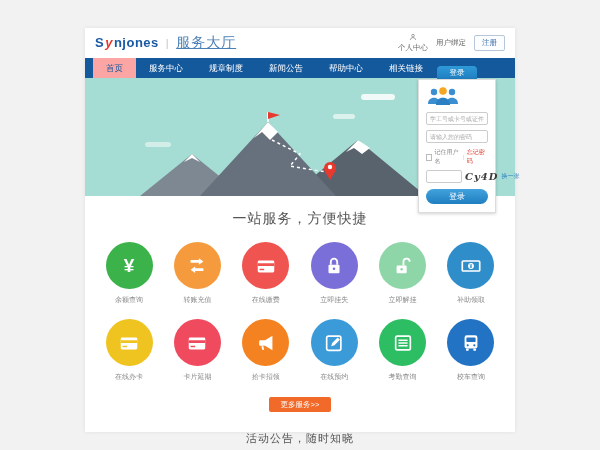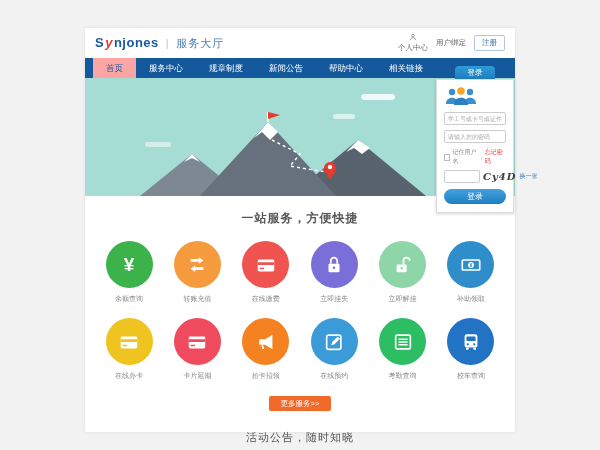--- a/index.html
+++ b/index.html
@@ -9,21 +9,21 @@
     font-family:"Liberation Sans","DejaVu Sans",sans-serif;
     -webkit-font-smoothing:antialiased;
   }
   .site{position:absolute;left:85px;top:28px;width:430px;height:404px;background:#fff;box-shadow:0 0 4px rgba(0,0,0,.08);}
 
   
   .topbar{height:30px;display:flex;align-items:center;padding:0 10px;background:#fff;}
   .logo{display:flex;align-items:baseline;font-weight:bold;font-size:13px;color:#1a5aa5;letter-spacing:.5px;}
   .logo .mark{color:#e8392e;font-style:italic;margin:0 1px;}
   .logo-sep{color:#c5c5c5;font-weight:normal;font-size:11px;margin:0 7px;}
-  .site-name{font-size:11px;color:#4a7fb5;font-weight:normal;letter-spacing:1px;}
+  .site-name{font-size:14px;color:#4a7fb5;font-weight:normal;letter-spacing:1px;text-decoration:underline;}
   .top-right{margin-left:auto;display:flex;align-items:center;gap:8px;font-size:7.5px;color:#666;}
   .top-link{display:flex;align-items:center;gap:2px;cursor:pointer;flex-direction:column;}
   .register-btn{border:1px solid #b7c6d8;border-radius:2px;background:#fbfdff;color:#3a6ea8;font-size:7.5px;padding:2px 7px;cursor:pointer;}
 
   
   .nav{height:20px;background:#15599d;display:flex;align-items:stretch;padding-left:8px;}
   .nav-item{color:#fff;font-size:8.5px;line-height:20px;padding:0 13px;cursor:pointer;}
   .nav-item.active{background:#fca5a5;color:#15599d;}
 
   
@@ -32,39 +32,39 @@
   .hero-title{font-size:15px;font-weight:bold;color:#fff;letter-spacing:2px;}
   .hero-sub{font-size:8px;color:rgba(255,255,255,.9);margin-top:6px;letter-spacing:1px;}
   .hero-cta{display:inline-block;margin-top:8px;border:1px solid rgba(255,255,255,.85);color:#fff;font-size:6px;padding:2px 6px;cursor:pointer;}
   .mountains{position:absolute;left:55px;bottom:0;z-index:1;}
   .cloud{position:absolute;background:rgba(255,255,255,.85);border-radius:8px;z-index:2;}
   .cloud.c1{width:34px;height:6px;right:120px;top:16px;}
   .cloud.c2{width:22px;height:5px;right:160px;top:36px;opacity:.7;}
   .cloud.c3{width:26px;height:5px;left:60px;top:64px;opacity:.6;}
 
   
-  .login{position:absolute;left:351px;top:38px;width:78px;z-index:5;}
+  .login{position:absolute;left:333px;top:38px;width:78px;z-index:5;}
   .login-tab{width:40px;height:13px;margin:0 auto;background:linear-gradient(#2f9ad8,#1f7fc0);border-radius:4px 4px 0 0;color:#fff;font-size:7.5px;text-align:center;line-height:13px;cursor:pointer;}
   .login-card{background:#fff;border:1px solid #dcdcdc;box-shadow:0 1px 3px rgba(0,0,0,.18);padding:6px 7px 8px;}
   .login-users{text-align:center;margin-bottom:6px;}
   .login input{display:block;box-sizing:border-box;width:100%;height:13px;border:1px solid #ccc;border-radius:2px;font-size:6px;padding:0 3px;color:#777;margin-bottom:5px;background:#fff;}
   .login input::placeholder{color:#aaa;}
   .login-opts{display:flex;align-items:center;gap:2px;font-size:6px;color:#888;margin:1px 0 4px;}
   .cbx{width:5px;height:5px;border:1px solid #bbb;background:#fff;display:inline-block;cursor:pointer;}
   .forgot{color:#e03a30;cursor:pointer;}
   .opt-sep{color:#ccc;}
   .captcha-row{display:flex;align-items:center;gap:3px;margin-bottom:2px;}
   .captcha-row input{width:36px;margin-bottom:0;}
   .captcha-txt{font-family:"DejaVu Serif",serif;font-style:italic;font-weight:bold;font-size:10px;color:#3b3b3b;letter-spacing:1px;}
   .captcha-change{font-size:6px;color:#2a7fc0;cursor:pointer;white-space:nowrap;}
   .login-submit{margin-top:6px;height:15px;border-radius:8px;background:linear-gradient(#41a2dd,#1f7fc0);color:#fff;font-size:8px;text-align:center;line-height:15px;cursor:pointer;}
 
   
   .services{padding-top:14px;}
-  .sec-title{text-align:center;font-size:12px;color:#555;letter-spacing:1px;font-weight:bold;}
+  .sec-title{text-align:center;font-size:14px;color:#555;letter-spacing:1px;}
   .grid-row{display:flex;justify-content:space-between;padding:0 16px;margin-top:14px;}
   .svc{width:56px;text-align:center;cursor:pointer;}
   .svc-circle{width:47px;height:47px;border-radius:50%;margin:0 auto;display:flex;align-items:center;justify-content:center;}
   .svc-circle .glyph{color:#fff;font-size:19px;font-weight:bold;line-height:1;}
   .svc-label{font-size:7px;color:#888;margin-top:6px;}
   .more-btn{display:block;width:62px;margin:15px auto 0;height:15px;background:#f26a2a;border-radius:2px;color:#fff;font-size:7.5px;text-align:center;line-height:15px;cursor:pointer;}
 
   
   .ann-title{margin-top:19px;text-align:center;font-size:11px;color:#555;letter-spacing:1px;}
 

